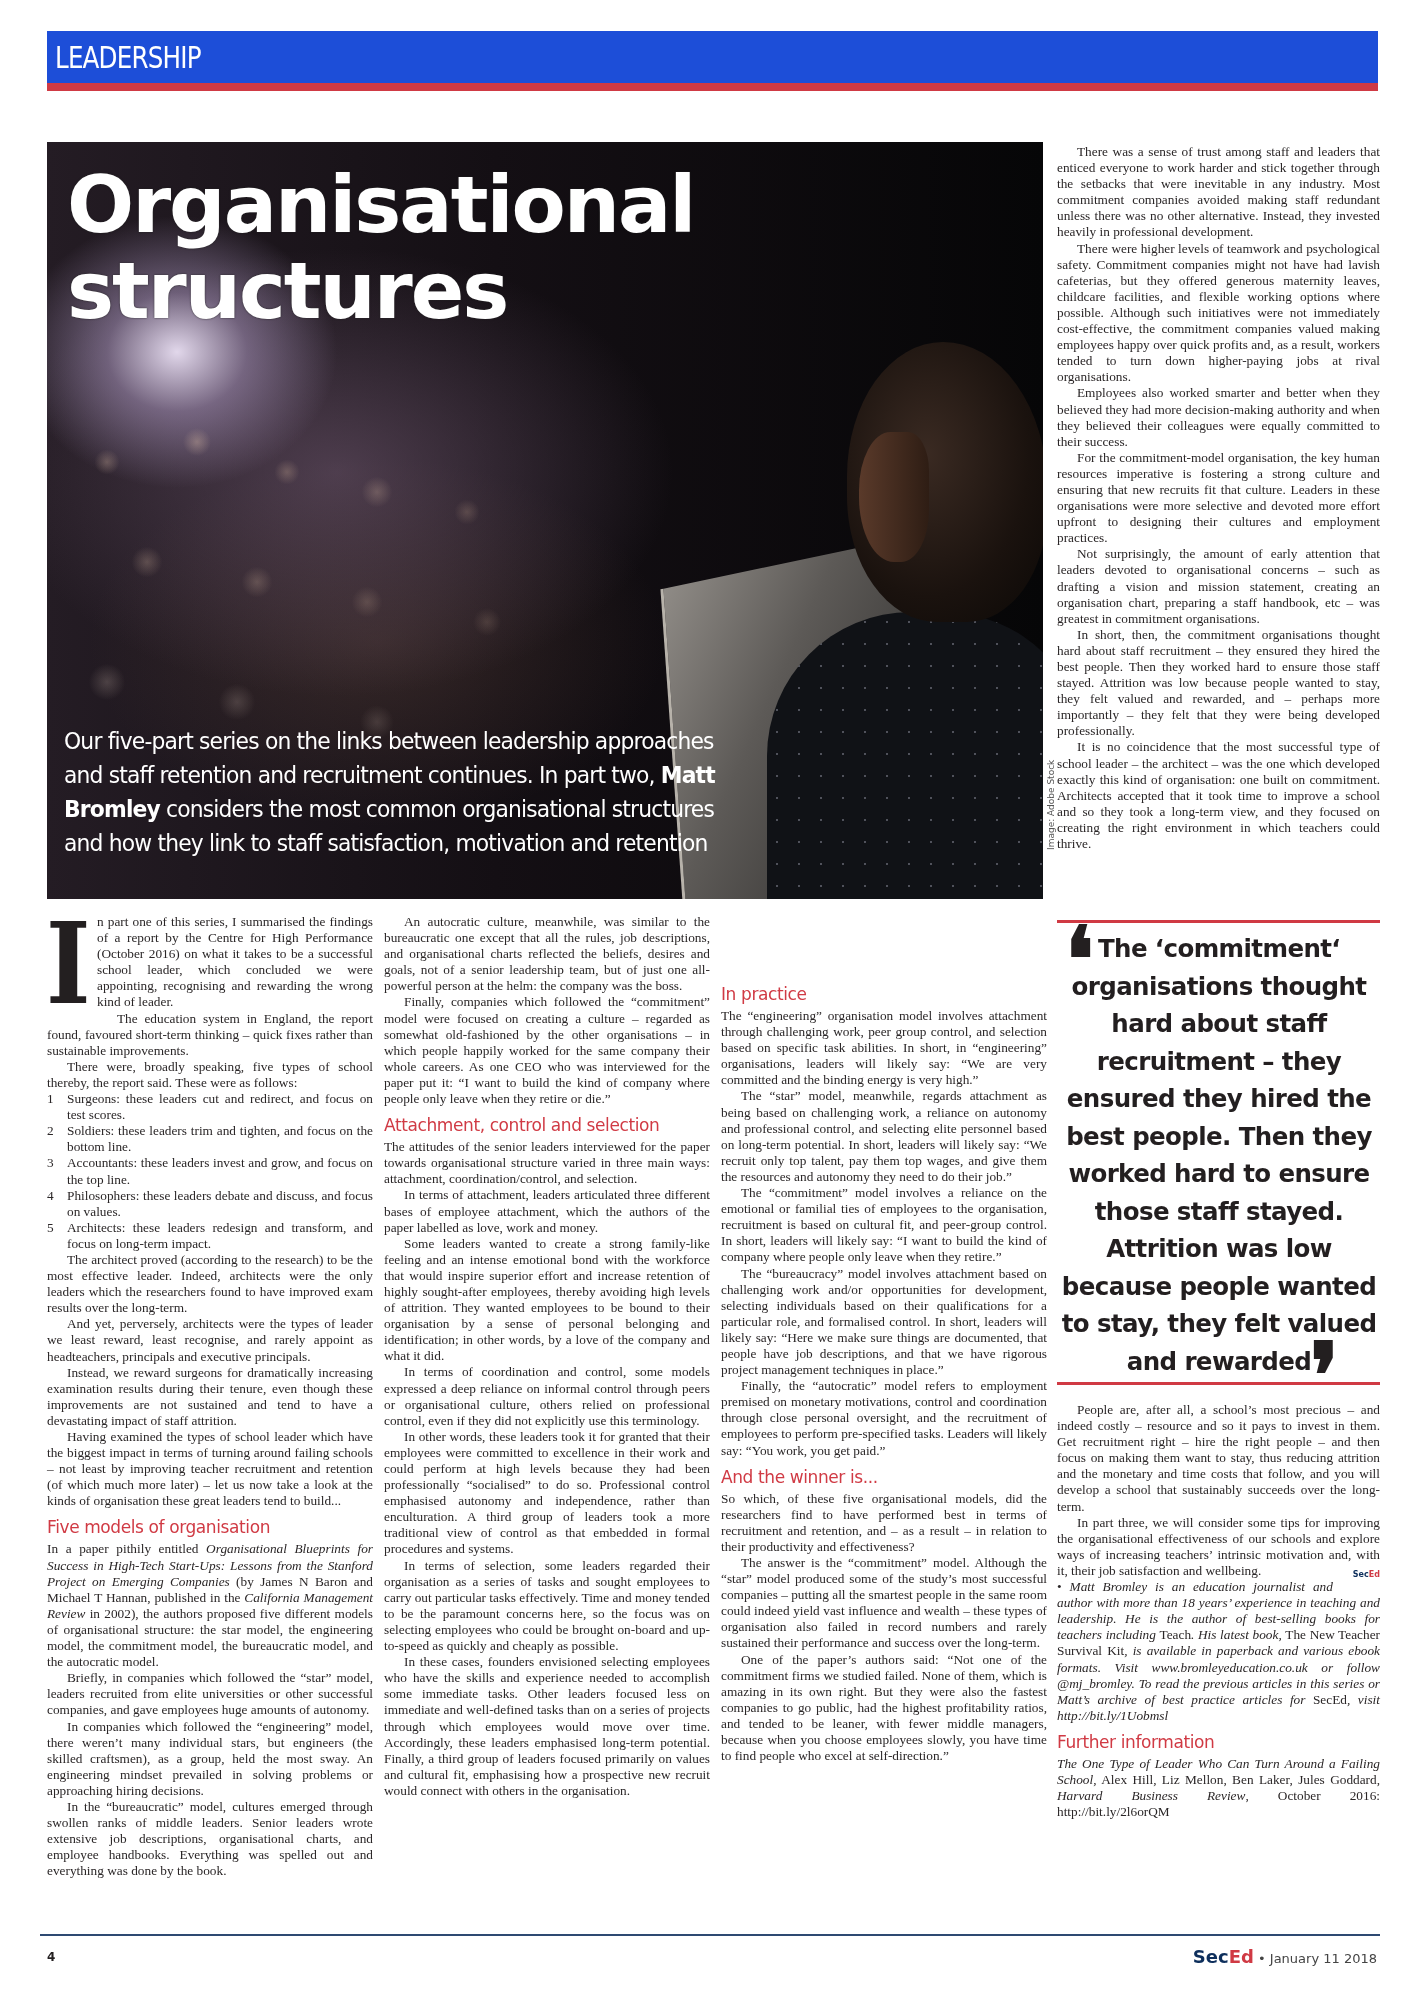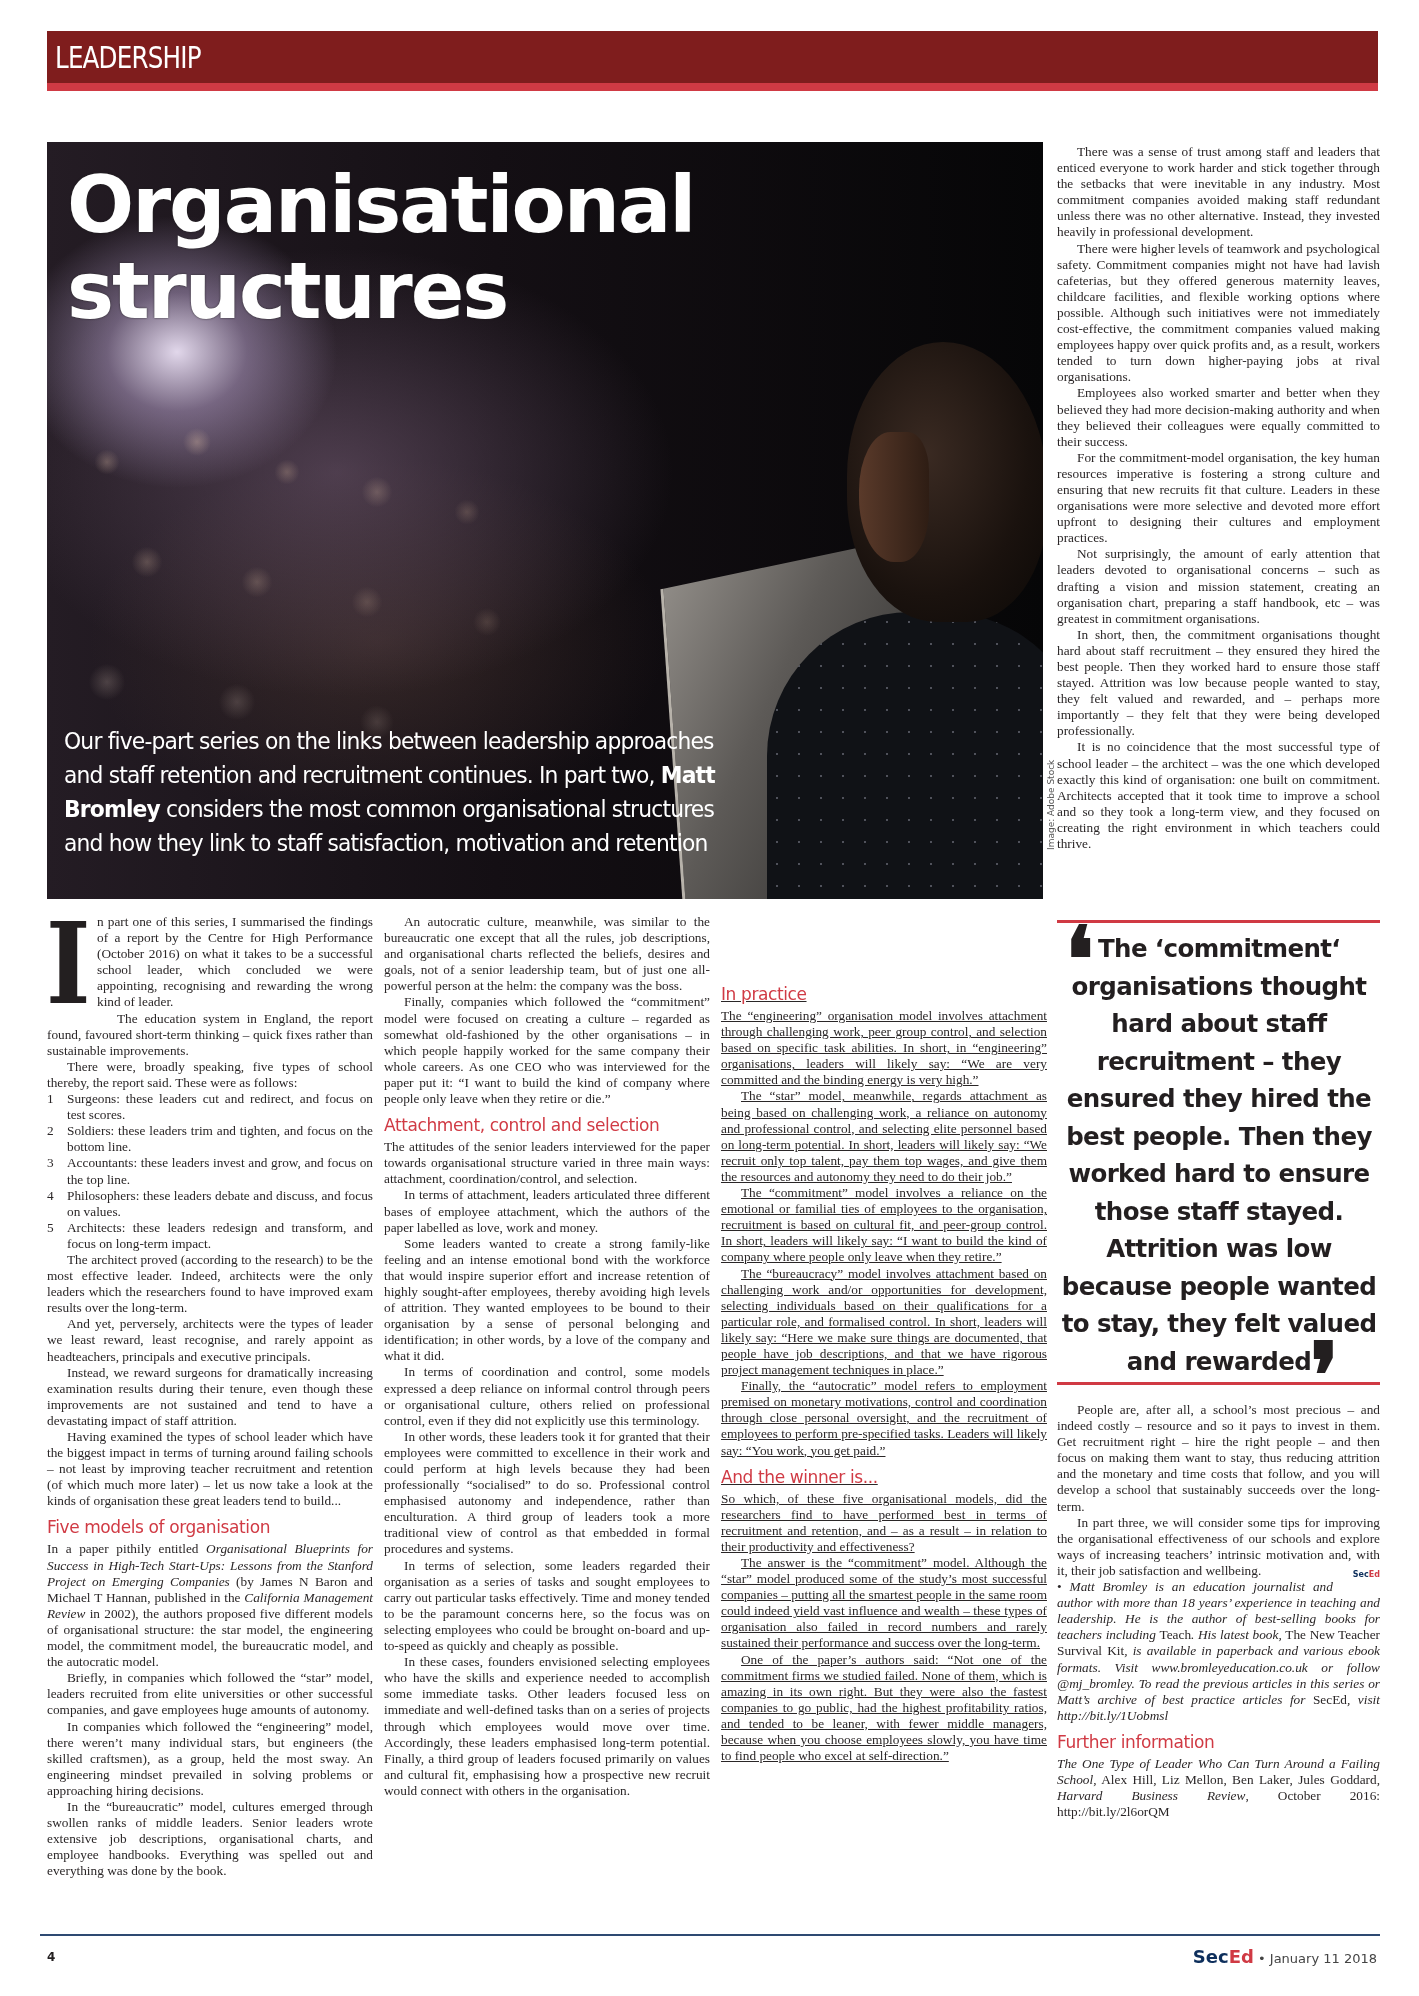--- a/index.html
+++ b/index.html
@@ -1,19 +1,19 @@
 <!DOCTYPE html>
 <html><head>
 <meta charset="utf-8">
 <style>
   * { box-sizing: border-box; margin: 0; padding: 0; }
   html, body { width: 1419px; height: 1996px; background: #ffffff; overflow: hidden; }
   body { position: relative; font-family: "Liberation Serif", "DejaVu Serif", serif; color: #231f20; }
 
-  .masthead { position: absolute; left: 47px; top: 31px; width: 1331px; height: 52px; background: #7f1d1d; }
+  .masthead { position: absolute; left: 47px; top: 31px; width: 1331px; height: 52px; background: #1d4ed8; }
   .masthead-title { position: absolute; left: 8px; top: 9px; font-family: "DejaVu Sans", sans-serif; font-size: 30px; color: #ffffff; letter-spacing: -1px; font-weight: normal; transform: scaleX(0.82); transform-origin: left center; }
   .masthead-rule { position: absolute; left: 47px; top: 83px; width: 1331px; height: 8px; background: #d03a44; }
 
   .hero { position: absolute; left: 47px; top: 142px; width: 996px; height: 757px; overflow: hidden;
     background:
       radial-gradient(ellipse 200px 170px at 130px 210px, rgba(235,225,245,0.95) 0%, rgba(170,150,190,0.55) 35%, rgba(60,45,70,0.0) 80%),
       radial-gradient(ellipse 420px 280px at 290px 330px, rgba(120,95,120,0.55) 0%, rgba(40,30,40,0) 80%),
       radial-gradient(ellipse 360px 230px at 330px 500px, rgba(110,80,70,0.35) 0%, rgba(0,0,0,0) 80%),
       linear-gradient(90deg, #241c24 0%, #140f14 45%, #060607 100%); }
   .crowd { position: absolute; left: 0; top: 260px; width: 640px; height: 420px;
@@ -43,21 +43,21 @@
   .col p { text-indent: 20px; }
   .col p.noindent { text-indent: 0; }
   .col h2 { font-family: "DejaVu Sans", sans-serif; font-weight: normal; font-size: 17px; line-height: 20px; color: #d03a44; margin: 8px 0 4px; text-align: left; letter-spacing: -0.4px; }
   .col ol { list-style: none; }
   .col ol li { position: relative; padding-left: 20px; }
   .col ol li .num { position: absolute; left: 0; top: 0; }
   .col i { font-style: italic; }
 
   .c1 { left: 47px; top: 914px; width: 326px; }
   .c2 { left: 384px; top: 914px; width: 326px; }
-  .c3 { left: 721px; top: 914px; width: 326px; text-decoration: underline; }
+  .c3 { left: 721px; top: 914px; width: 326px; }
   .c4a { left: 1057px; top: 144px; width: 323px; }
   .c4b { left: 1057px; top: 1402px; width: 323px; }
 
   .dropcap { float: left; font-family: "DejaVu Serif", serif; font-weight: bold; font-size: 112px; line-height: 94px; height: 100px; width: 45px; margin: 3px 6px 0 -1px; color: #231f20; transform: scaleX(0.85); transform-origin: left top; }
 
   .pull-rule-top { position: absolute; left: 1057px; top: 920px; width: 323px; height: 3px; background: #d03a44; }
   .pull-rule-bottom { position: absolute; left: 1057px; top: 1382px; width: 323px; height: 3px; background: #d03a44; }
   .pull-quote { position: absolute; left: 1060px; top: 930px; width: 318px; font-family: "DejaVu Sans", sans-serif; font-weight: bold; font-size: 24.5px; line-height: 37.5px; text-align: center; color: #231f20; letter-spacing: -0.6px; }
   .quote-open { position: absolute; left: 1065px; top: 914px; font-family: "DejaVu Serif", serif; font-weight: bold; font-size: 90px; line-height: 90px; color: #231f20; }
   .quote-close { position: absolute; left: 1310px; top: 1330px; font-family: "DejaVu Serif", serif; font-weight: bold; font-size: 90px; line-height: 90px; color: #231f20; }

